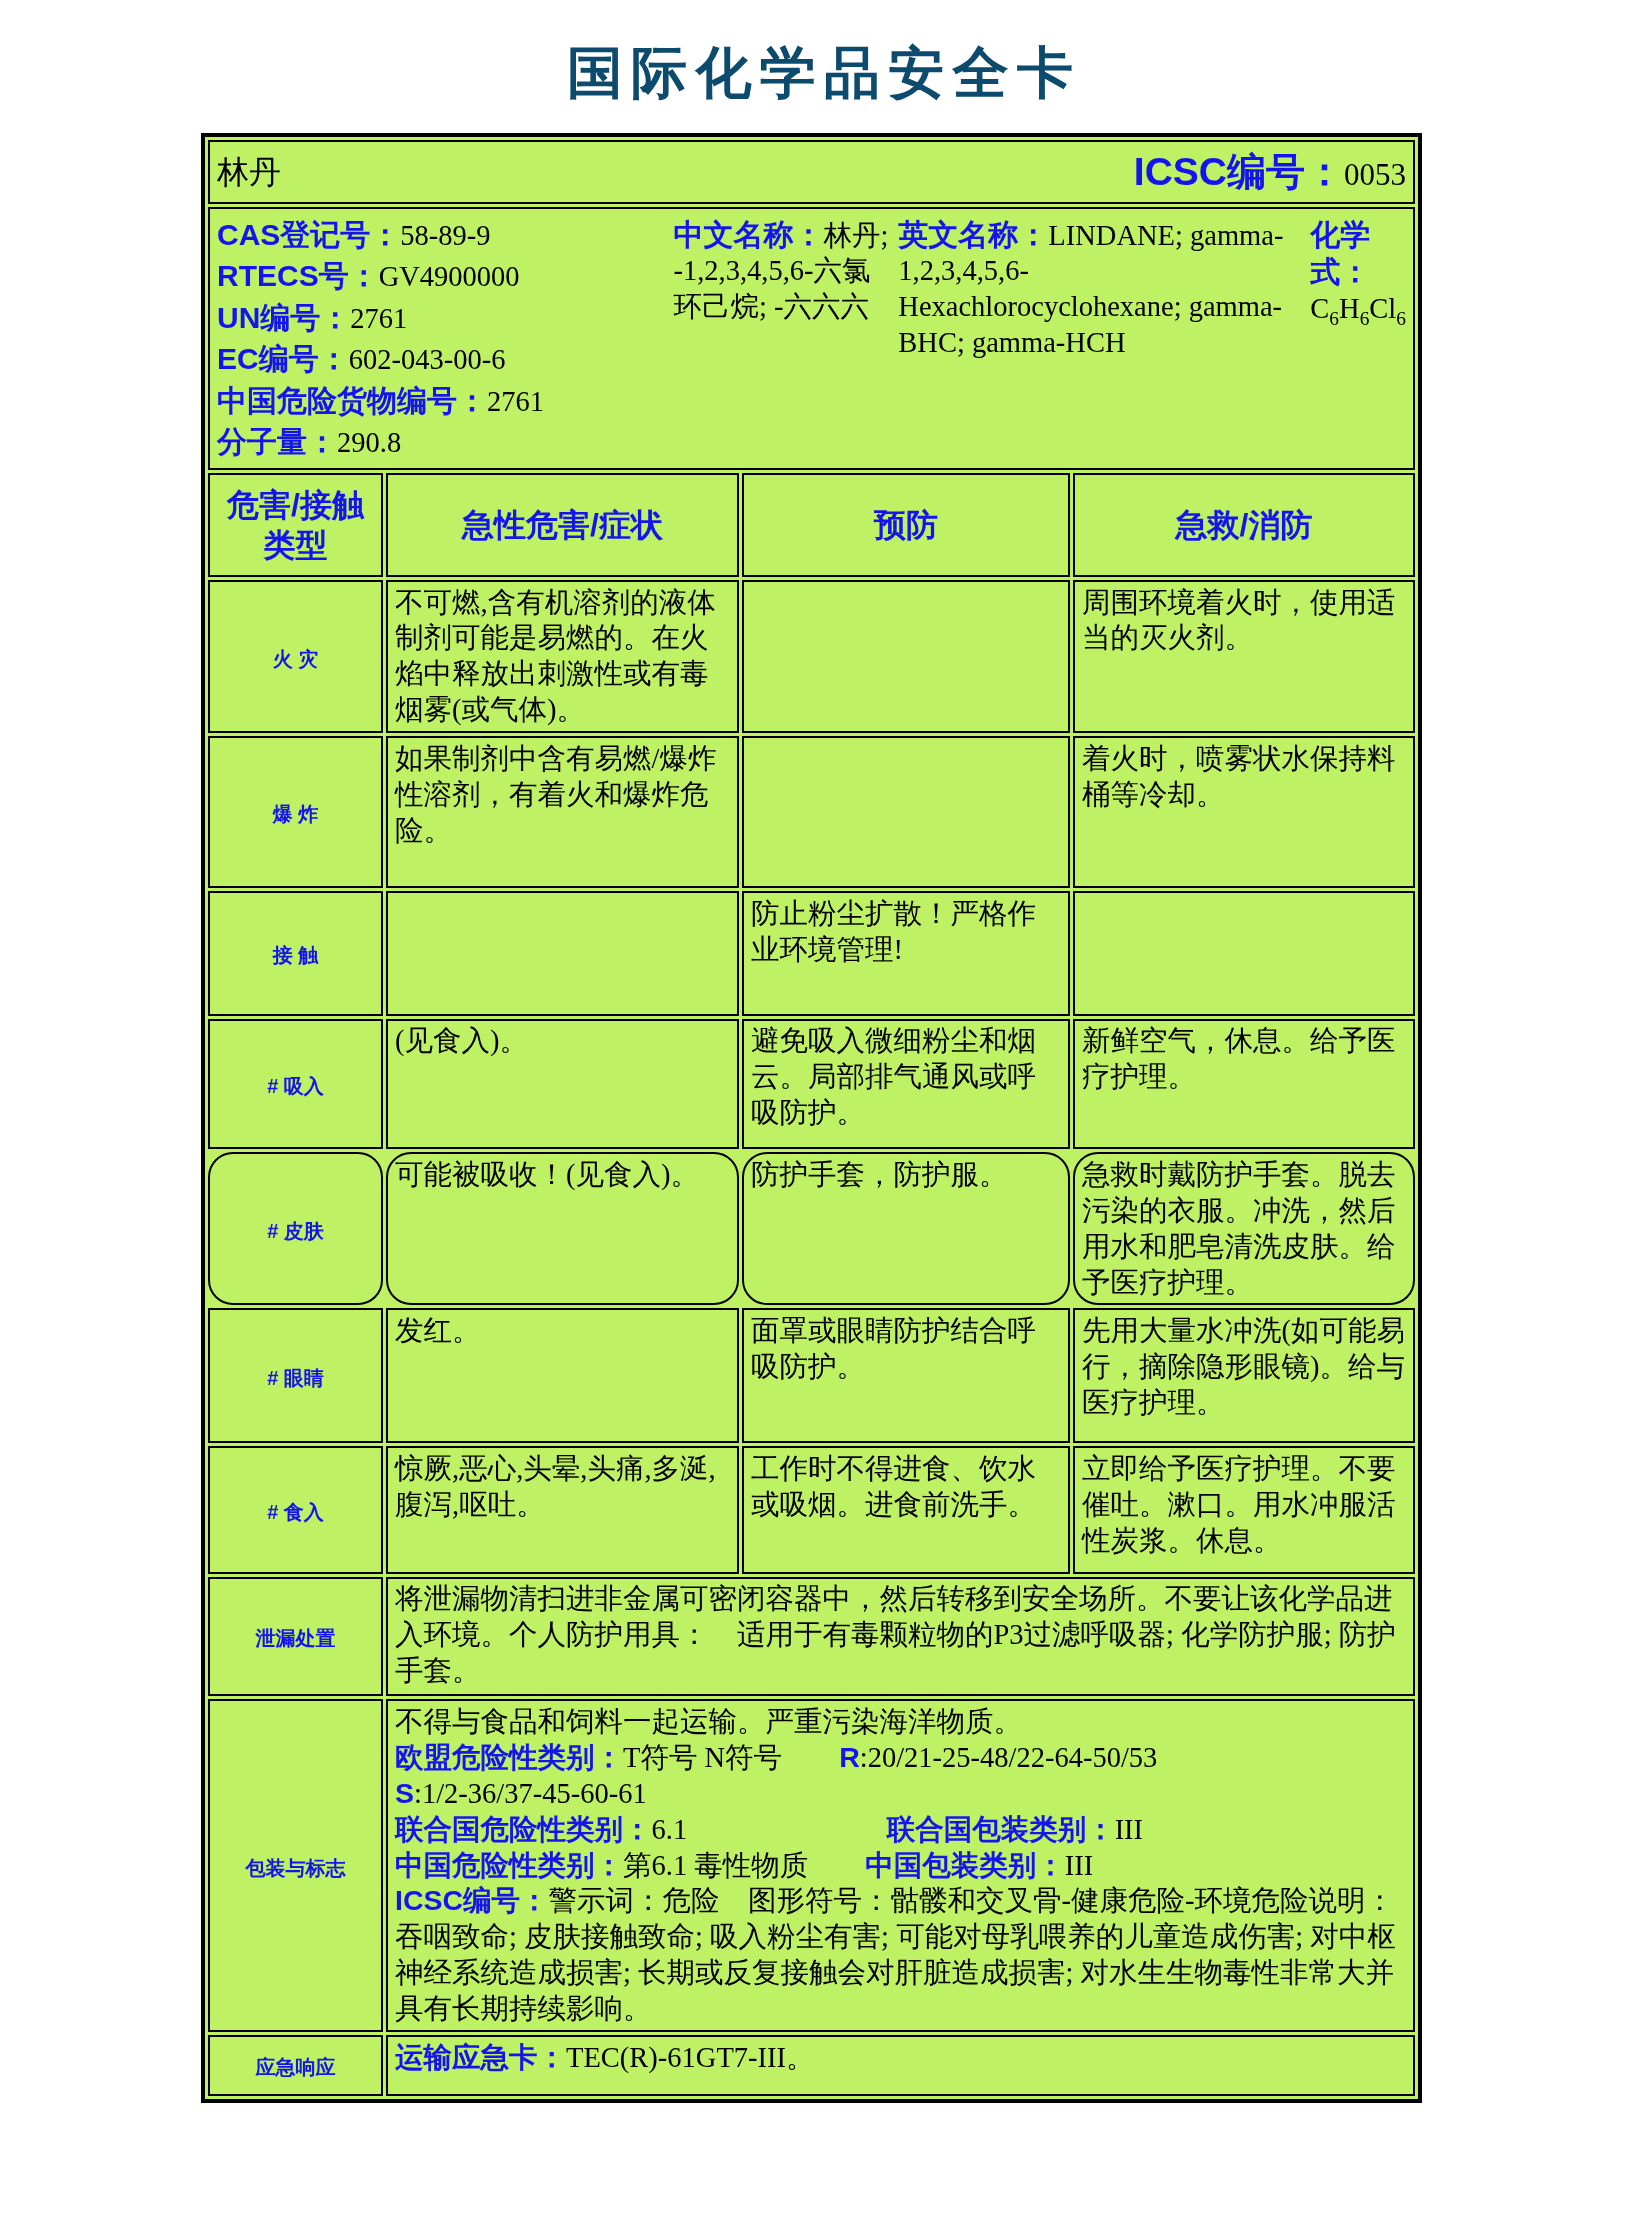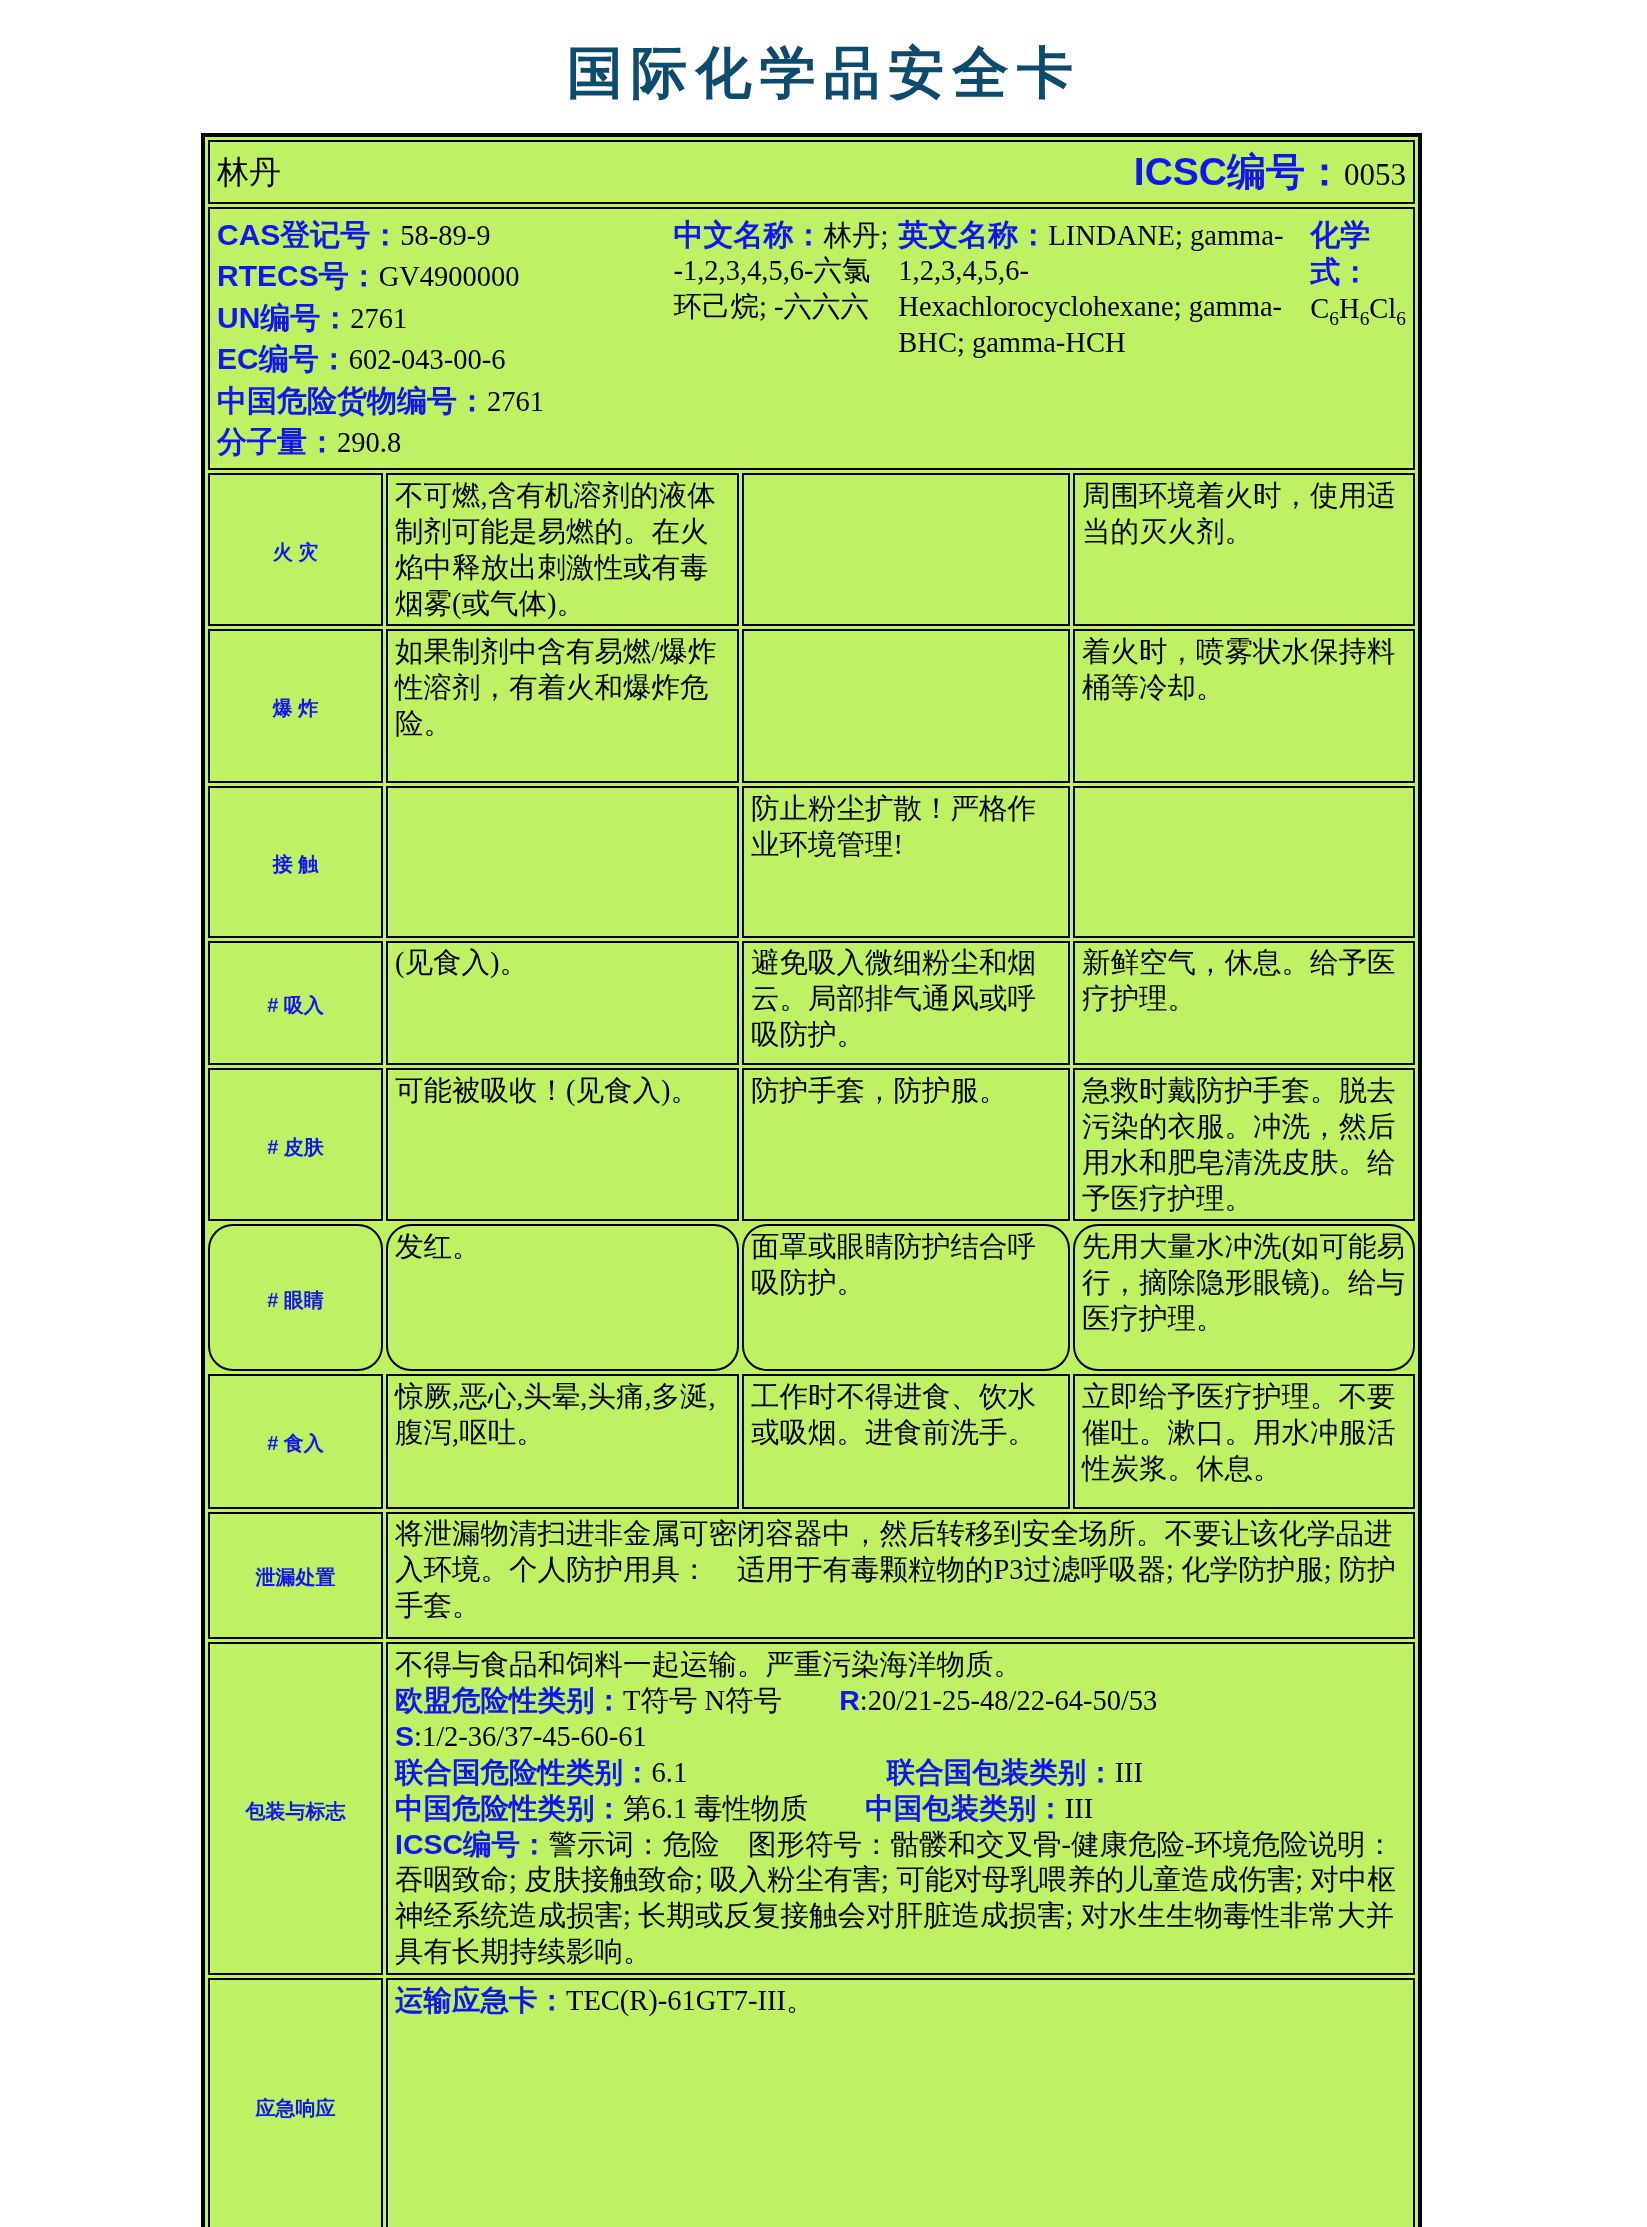--- a/index.html
+++ b/index.html
@@ -125,20 +125,26 @@
               <span class="lbl">英文名称：</span><span>LINDANE; gamma-1,2,3,4,5,6-Hexachlorocyclohexane; gamma-BHC; gamma-HCH</span>
             </div>
             <div class="name-block">
               <span class="lbl">化学式：</span><span><span>C</span><sub>6</sub><span>H</span><sub>6</sub><span>Cl</span><sub>6</sub></span>
             </div>
           </div>
         </div>
       </td>
     </tr>
 
+    <tr>
+      <td class="hdr-cell"><span class="lbl">危害/接触类型</span></td>
+      <td class="hdr-cell"><span class="lbl">急性危害/症状</span></td>
+      <td class="hdr-cell"><span class="lbl">预防</span></td>
+      <td class="hdr-cell"><span class="lbl">急救/消防</span></td>
+    </tr>
 
   <tr>
     <td class="type-cell"><span class="lbl">火 灾</span></td>
     <td>不可燃,含有机溶剂的液体制剂可能是易燃的。在火焰中释放出刺激性或有毒烟雾(或气体)。</td>
     <td></td>
     <td>周围环境着火时，使用适当的灭火剂。</td>
   </tr>
 
   <tr>
     <td class="type-cell"><span class="lbl">爆 炸</span></td>

